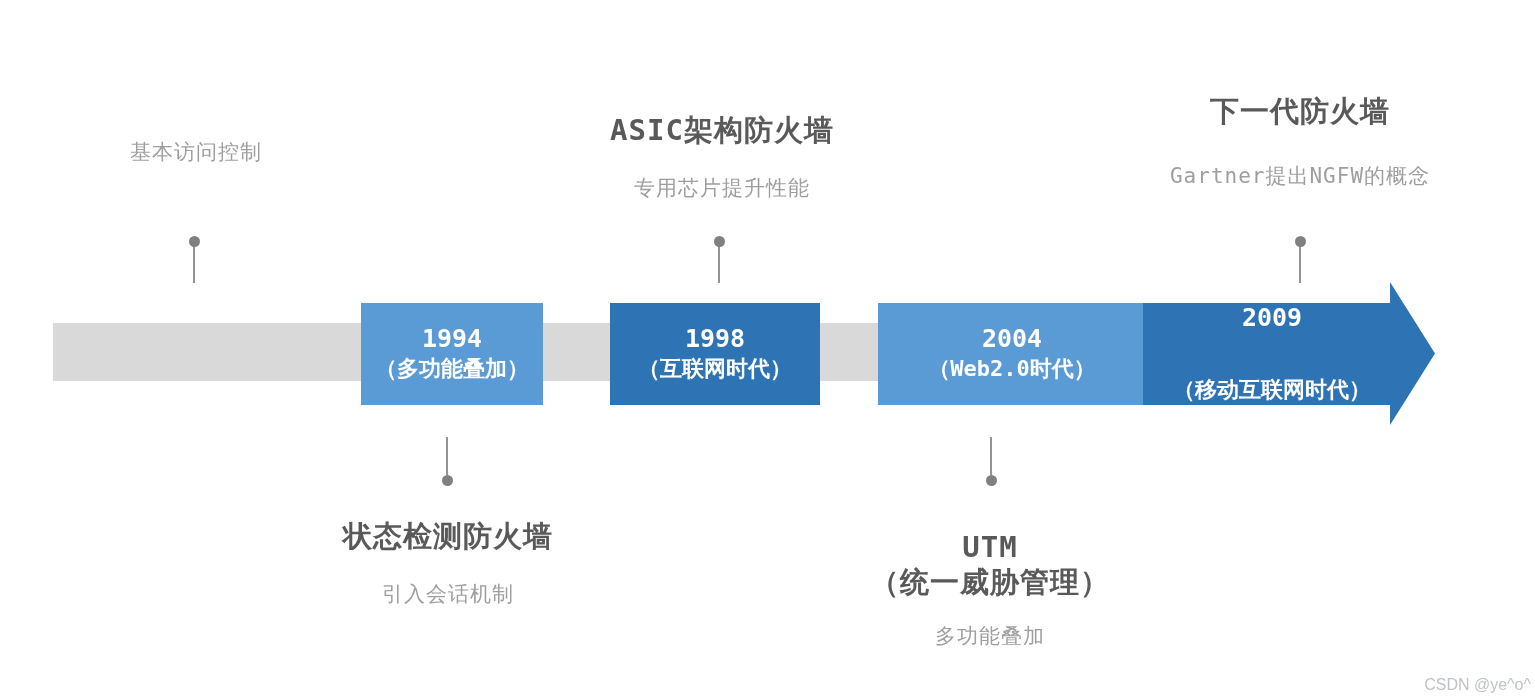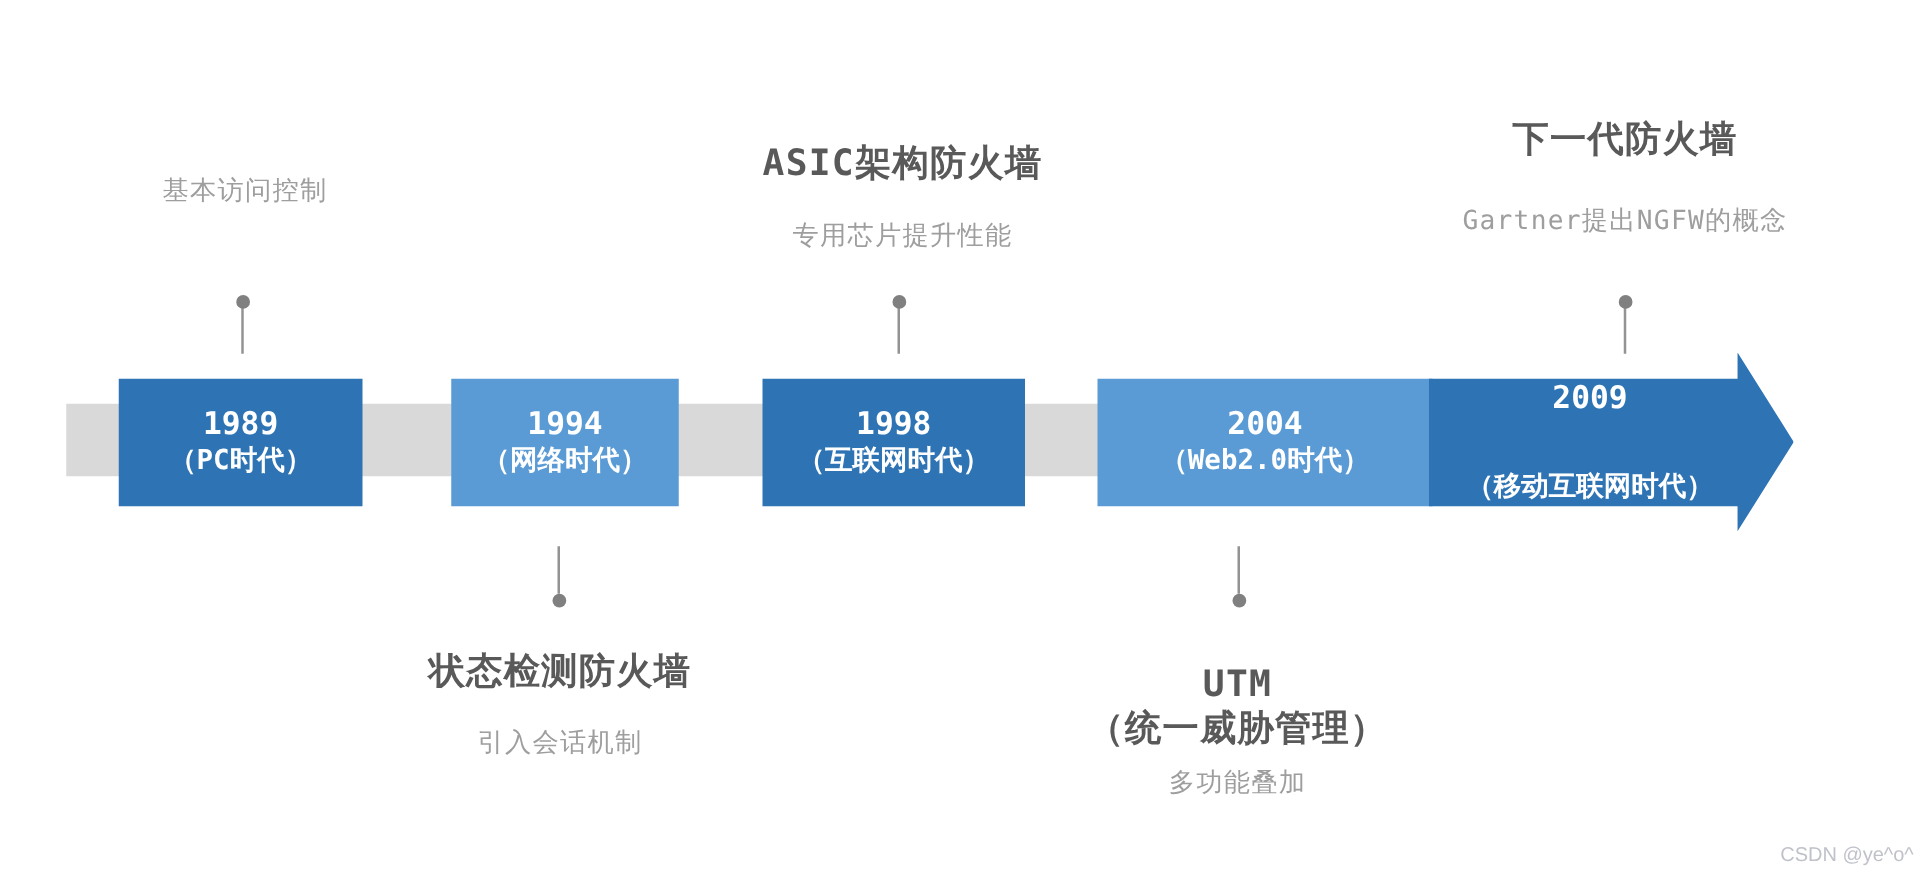--- a/index.html
+++ b/index.html
@@ -106,21 +106,21 @@
     color: var(--subtitle-gray, #9e9e9e);
     letter-spacing: 1px;
   }
   .anno-title-2line { line-height: 35px; }
   .anno-top-1 { left: 6px;    top: 112px; }
   .anno-top-2 { left: 532px;  top: 112px; }
   .anno-top-3 { left: 1110px; top: 93px; text-align: center; }
   .anno-top-3 .anno-sub { margin-top: 33px; }
   .anno-bot-1 { left: 258px;  top: 518px; }
   .anno-bot-2 { left: 800px;  top: 530px; }
-  .anno-bot-2 .anno-sub { margin-top: 12px; }
+  .anno-bot-2 .anno-sub { margin-top: 22px; }
   
   .watermark {
     position: absolute;
     right: 4px;
     top: 676px;
     font-size: 16px;
     font-family: "Liberation Sans", "DejaVu Sans", sans-serif;
     color: var(--watermark-gray, #bfc2c9);
   }
 </style>
@@ -145,27 +145,23 @@
 
   <div class="dot" style="left:188.5px; top:235.5px;"></div>
   <div class="stem" style="left:193px; top:246px; height:37px;"></div>
   <div class="dot" style="left:713.5px; top:235.5px;"></div>
   <div class="stem" style="left:718px; top:246px; height:37px;"></div>
   <div class="dot" style="left:1294.5px; top:235.5px;"></div>
   <div class="stem" style="left:1299px; top:246px; height:37px;"></div>
 
   <div class="band"></div>
 
-  <div class="milestone tone-dark box-1">
-    <div class="year">1989</div>
-    <div class="era">（PC时代）</div>
-  </div>
   <div class="milestone tone-light box-2">
     <div class="year">1994</div>
-    <div class="era">（网络时代）</div>
+    <div class="era">（多功能叠加）</div>
   </div>
   <div class="milestone tone-dark box-3">
     <div class="year">1998</div>
     <div class="era">（互联网时代）</div>
   </div>
   <div class="milestone tone-light box-4">
     <div class="year">2004</div>
     <div class="era">（Web2.0时代）</div>
   </div>
 

